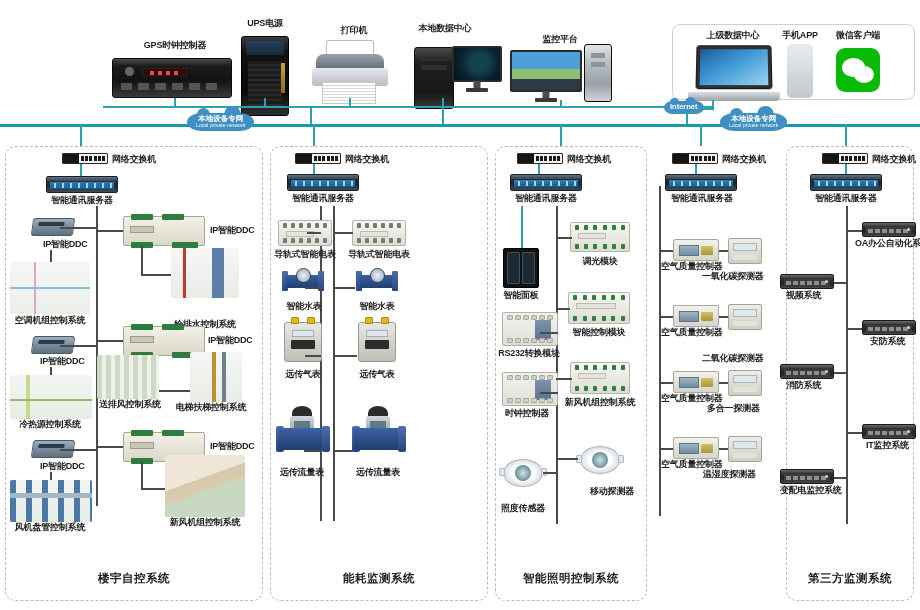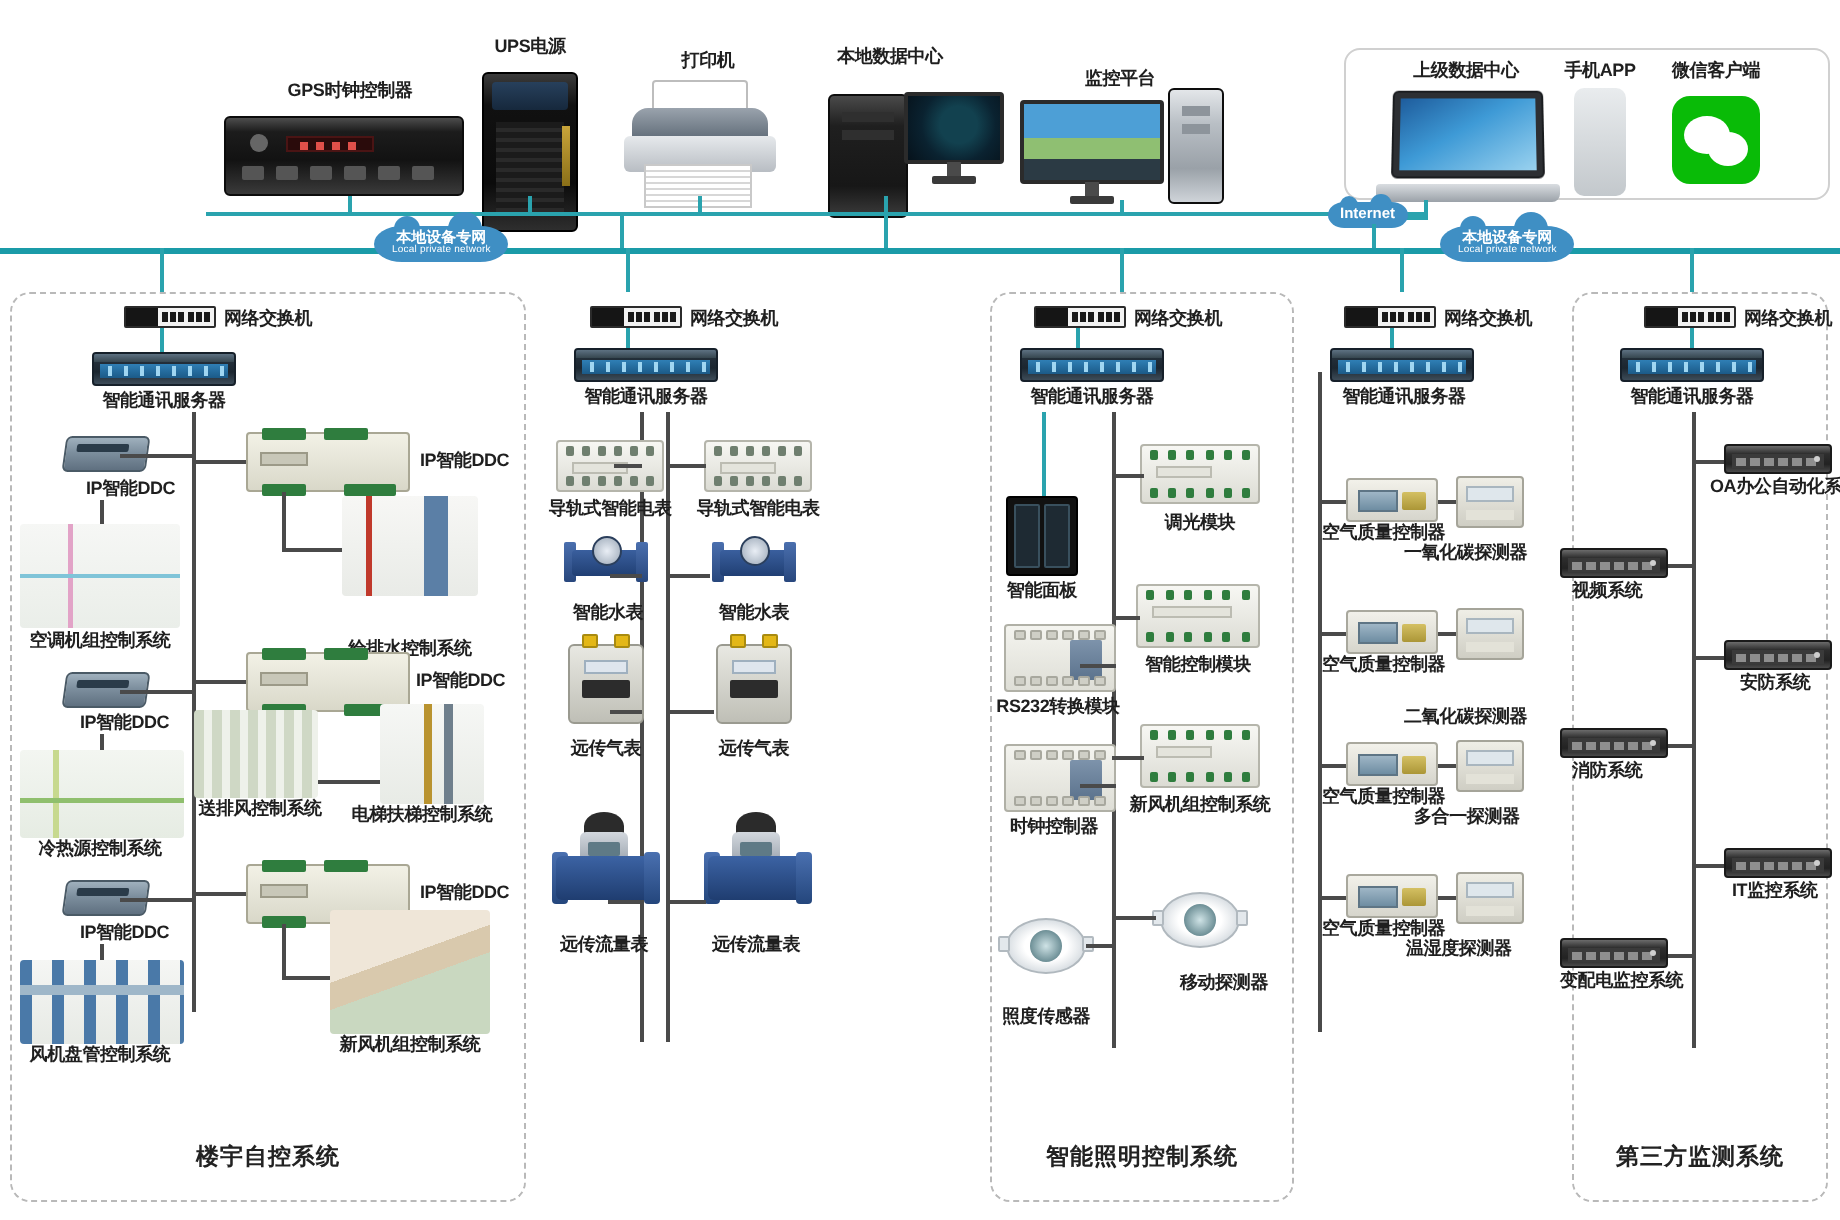--- a/index.html
+++ b/index.html
@@ -506,20 +506,23 @@
       <span class="grn gb1"></span>
       <span class="grn gb2"></span>
       <span class="scr"></span>
   </div>
   <div class="lbl" style="left:210px; top:442px;">IP智能DDC</div>
   <div class="gline-v" style="left:141px; top:462px; height:26px;"></div>
   <div class="gline-h" style="left:141px; top:488px; width:24px;"></div>
   <div class="illus ahu" style="left:165px; top:455px; width:80px; height:62px;"></div>
   <div class="lbl c" style="left:205px; top:518px;">新风机组控制系统</div>
 
+  <div class="col" style="left:270px; top:146px; width:218px; height:455px;">
+    <div class="col-title">能耗监测系统</div>
+  </div>
   <div class="sw" style="left:295px; top:153px;">
     <span class="sw-l"></span>
       <span class="sw-r">
         <i></i>
         <i></i>
         <i></i>
         <i></i>
         <i></i>
         <i></i>
       </span>

